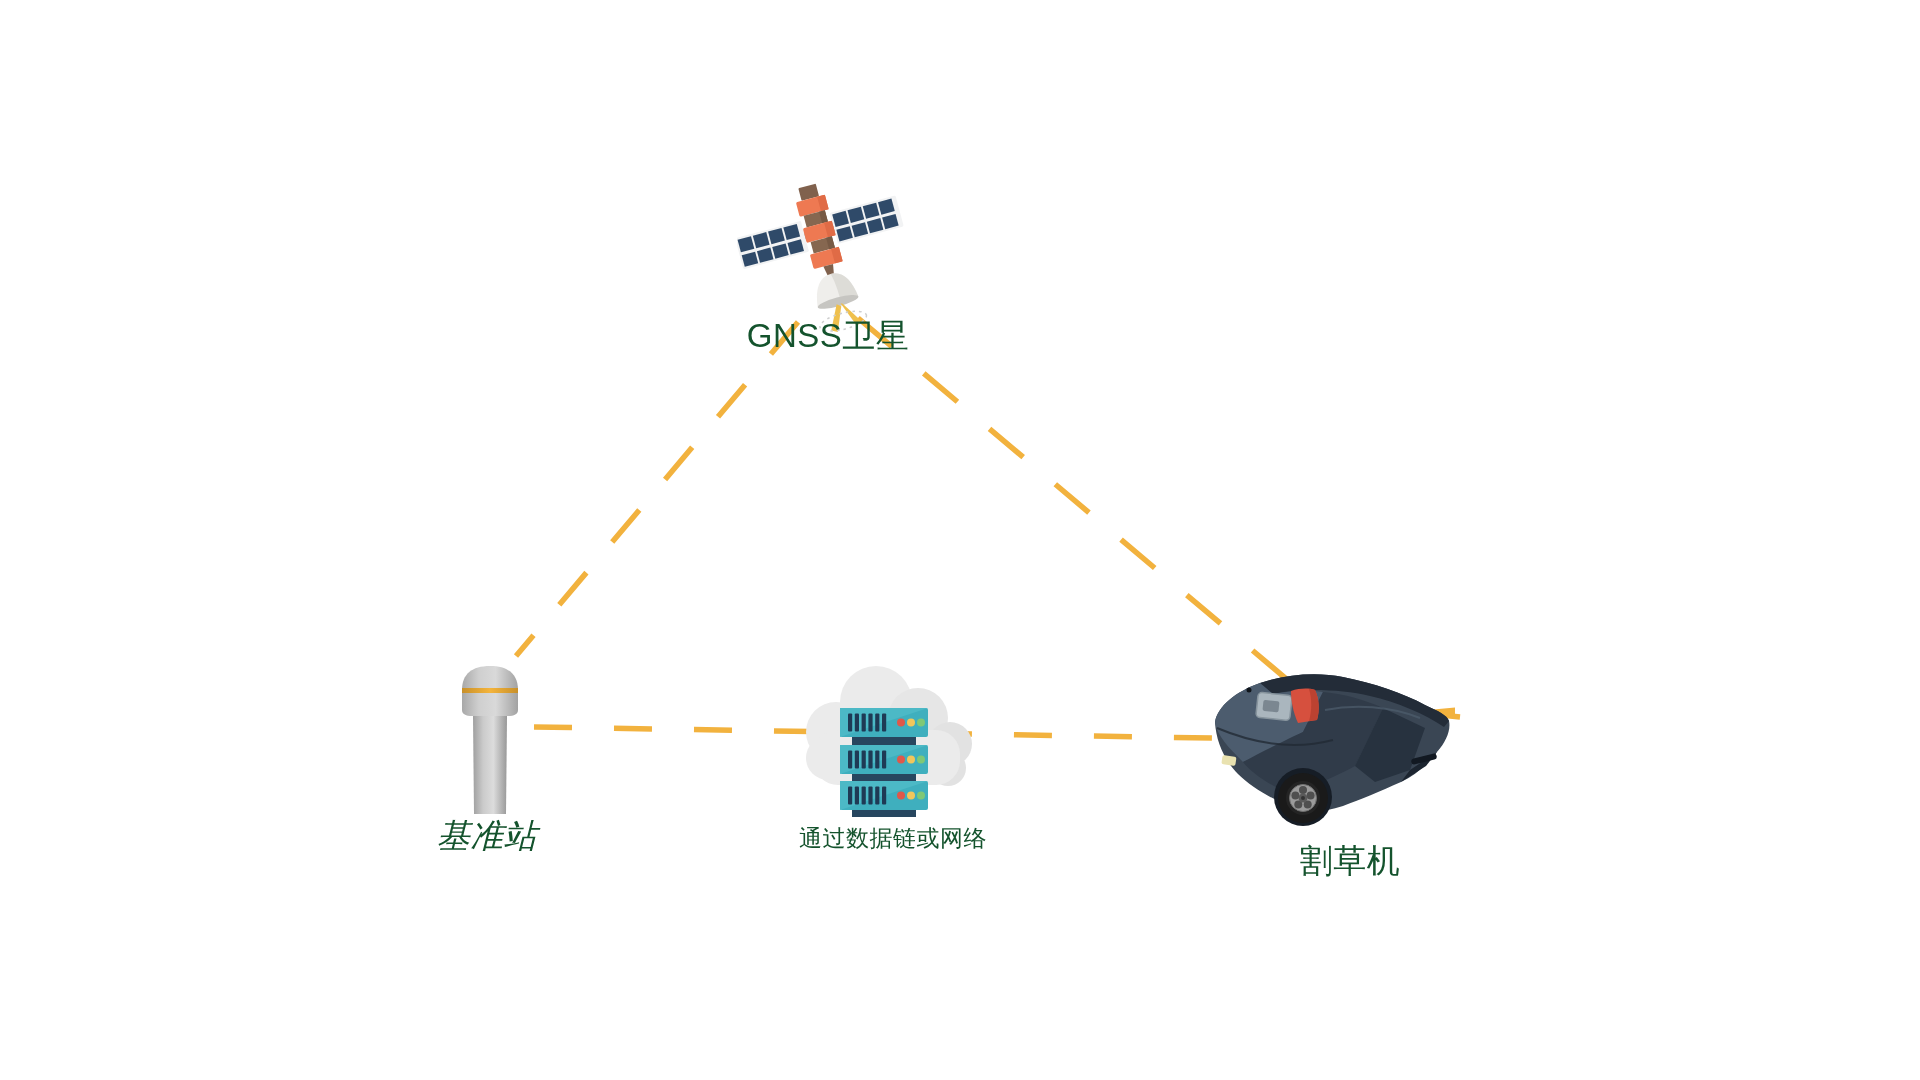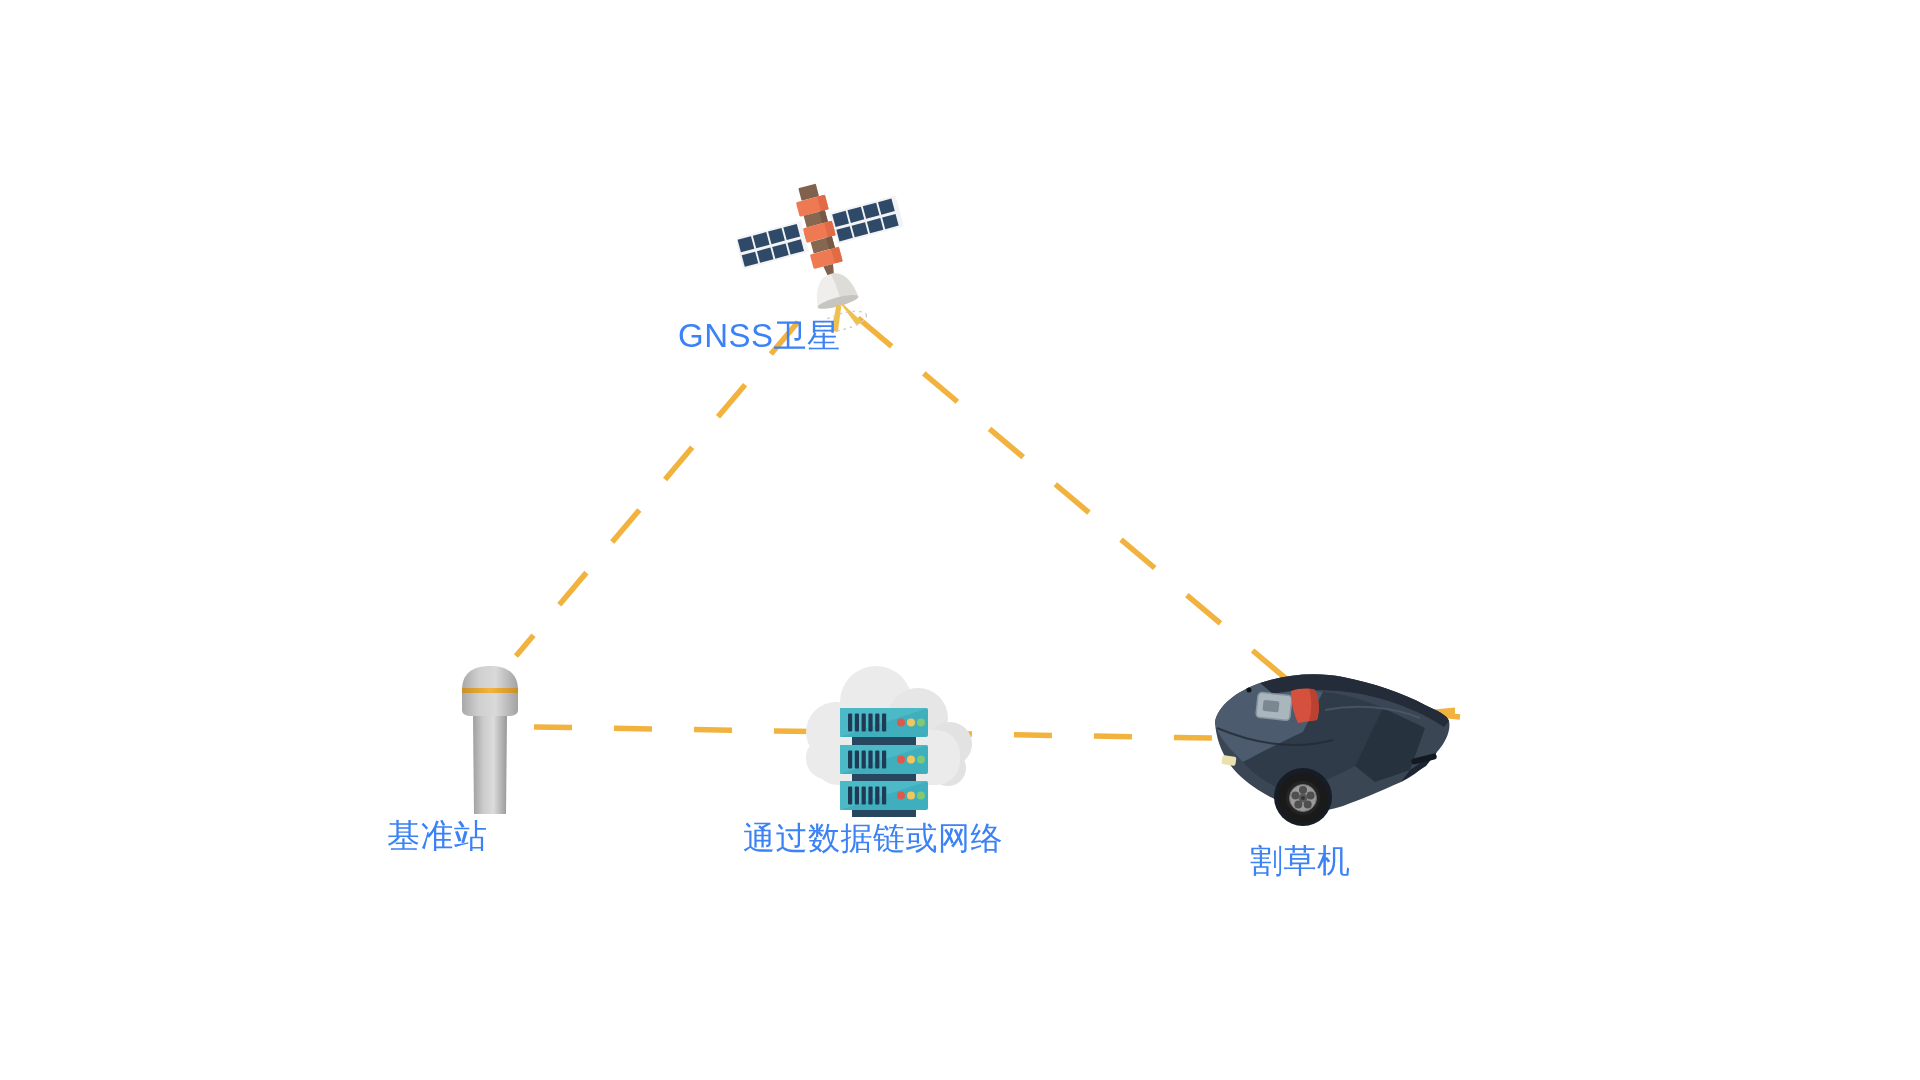--- a/index.html
+++ b/index.html
@@ -7,27 +7,28 @@
     position:relative;
     width:1920px;height:1080px;
     background:#ffffff;
     overflow:hidden;
     font-family:"Liberation Sans","DejaVu Sans",sans-serif;
   }
   .conn-layer{position:absolute;left:0;top:0;width:1920px;height:1080px;}
   .node-icon{position:absolute;}
   .node-label{
     position:absolute;
-    color:#3b82f6;
+    color:#14532d;
+    text-align:center;
     font-size:33px;
     line-height:32px;
     letter-spacing:0.5px;
     white-space:nowrap;
   }
-  .node-label.two-line{white-space:normal;font-size:32px;}
+  .node-label.two-line{white-space:normal;font-size:23px;}
 </style>
 </head>
 <body>
 
 <div class="canvas">
 
   <svg class="conn-layer" viewBox="0 0 1920 1080" xmlns="http://www.w3.org/2000/svg">
     <line x1="798" y1="322" x2="516" y2="656" stroke="#F2B23E" stroke-width="5.5" stroke-dasharray="42 40"></line>
     <line x1="858" y1="318" x2="1290" y2="682" stroke="#F2B23E" stroke-width="5.5" stroke-dasharray="44 42"></line>
     <line x1="534" y1="727" x2="1212" y2="738" stroke="#F2B23E" stroke-width="5.5" stroke-dasharray="38 42"></line>
@@ -109,21 +110,21 @@
       <linearGradient id="gStripe" x1="0" y1="0" x2="1" y2="0">
         <stop offset="0" stop-color="#C8902A"></stop>
         <stop offset="0.5" stop-color="#F4B43C"></stop>
         <stop offset="1" stop-color="#C8902A"></stop>
       </linearGradient>
     </defs>
     <path d="M23,58 L57,58 L56,156 L24,156 Z" fill="url(#gShaft)"></path>
     <path d="M12,52 L12,32 C12,16 22,8 40,8 C58,8 68,16 68,32 L68,52 C68,56 64,58 58,58 L22,58 C16,58 12,56 12,52 Z" fill="url(#gCap)"></path>
     <rect x="12" y="30" width="56" height="5" fill="url(#gStripe)"></rect>
   </svg>
-  <div class="node-label" style="left:387px;top:820px;width:200px;">基准站</div>
+  <div class="node-label" style="left:387px;top:820px;width:200px;font-style:italic;">基准站</div>
 
   <svg class="node-icon" style="left:798px;top:660px;" width="180" height="162" viewBox="0 0 180 162" xmlns="http://www.w3.org/2000/svg">
     <g>
       <circle cx="38" cy="72" r="30" fill="#EBEBEB"></circle>
       <circle cx="78" cy="42" r="36" fill="#EBEBEB"></circle>
       <circle cx="120" cy="58" r="30" fill="#E6E6E6"></circle>
       <circle cx="152" cy="84" r="22" fill="#E2E2E2"></circle>
       <circle cx="150" cy="108" r="18" fill="#E2E2E2"></circle>
       <circle cx="30" cy="98" r="22" fill="#EBEBEB"></circle>
       <rect x="16" y="70" width="146" height="55" rx="24" fill="#EBEBEB"></rect>

